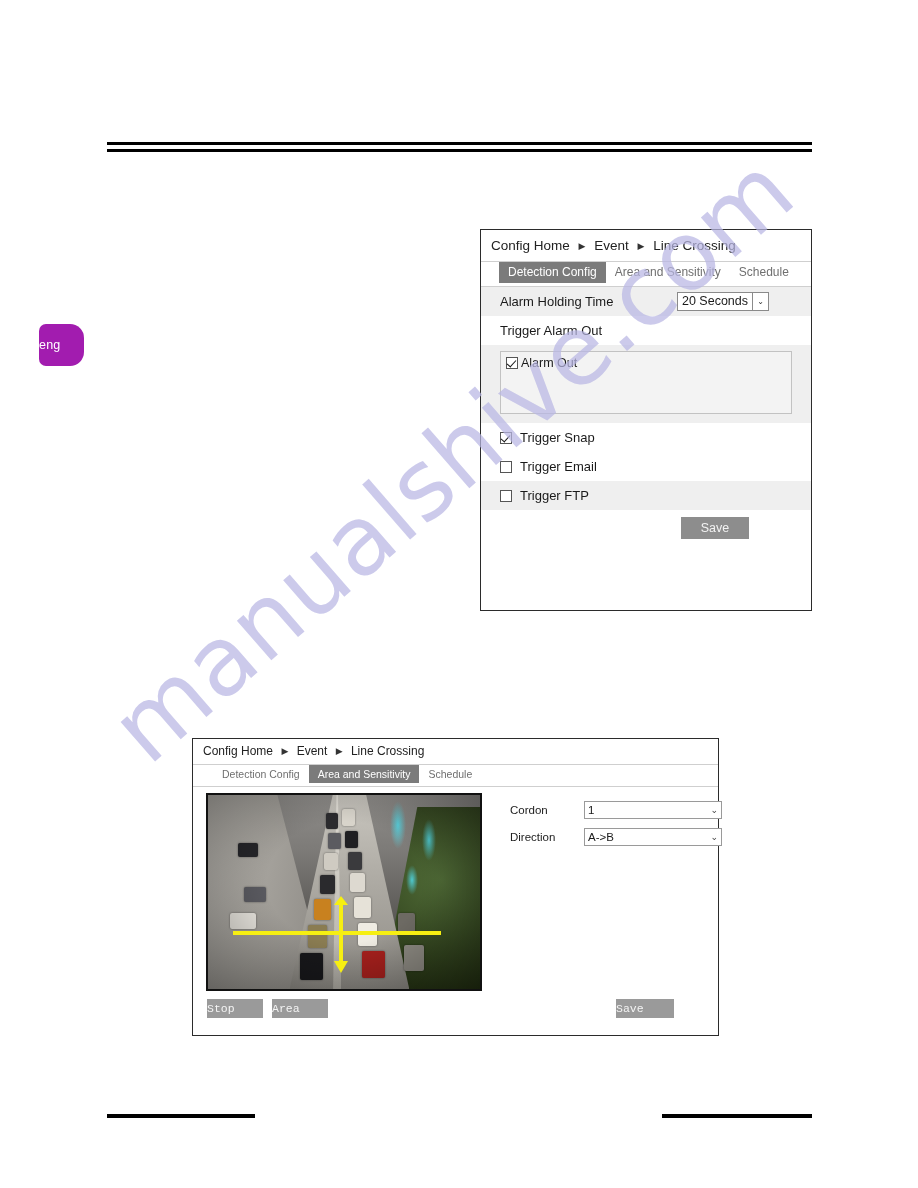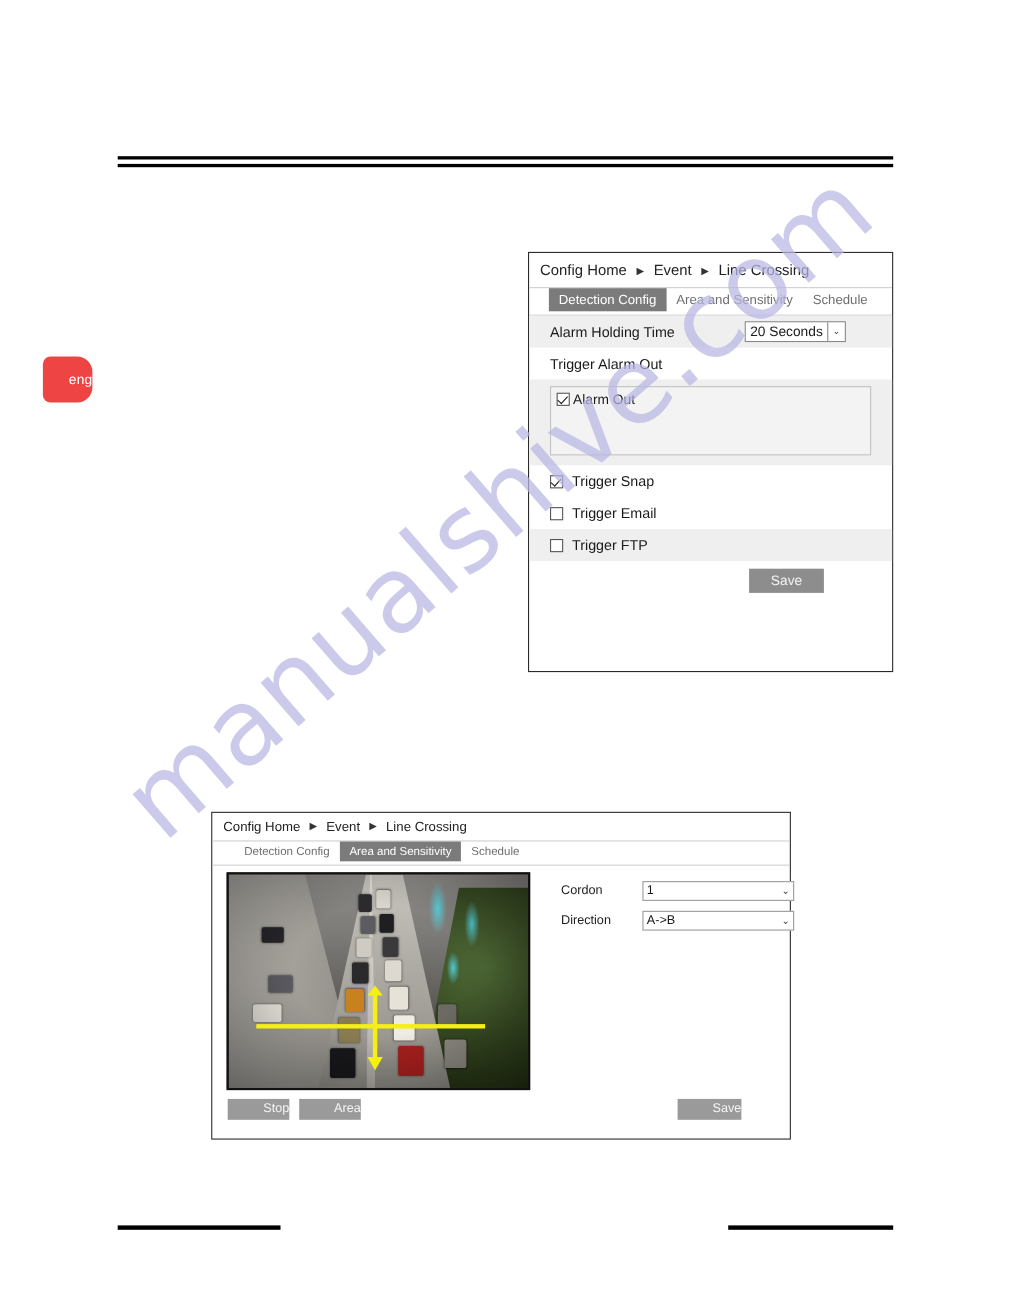--- a/index.html
+++ b/index.html
@@ -35,27 +35,27 @@
   .footer-left  { left: 107px; width: 148px; }
   .footer-right { left: 662px; width: 150px; }
 
   
   .lang-tab {
     position: absolute;
     left: 39px;
     top: 324px;
     width: 45px;
     height: 42px;
-    background: #ef4444;
+    background: #a21caf;
     border-radius: 7px 14px 14px 7px;
     color: #ffffff;
     font-size: 12.5px;
     display: flex;
     align-items: center;
-    justify-content: flex-end;
+    justify-content: flex-start;
     letter-spacing: .2px;
   }
 
   
   .watermark {
     position: absolute;
     left: 90px;
     top: 700px;
     transform-origin: 0 0;
     transform: rotate(-41deg);
@@ -357,23 +357,23 @@
     padding: 8px 0 0 14px;
   }
   .btn-sm {
     background: #9a9a9a;
     color: #f4f4f4;
     border: none;
     font-size: 11.5px;
     width: 56px;
     height: 19px;
     line-height: 19px;
-    text-align: right;
+    text-align: left;
     margin-right: 9px;
-    font-family: Liberation Sans, sans-serif;
+    font-family: Liberation Mono, monospace;
   }
   .btn-save-b {
     margin-left: auto;
     margin-right: 44px;
     width: 58px;
   }
 </style>
 </head>
 <body>
 

